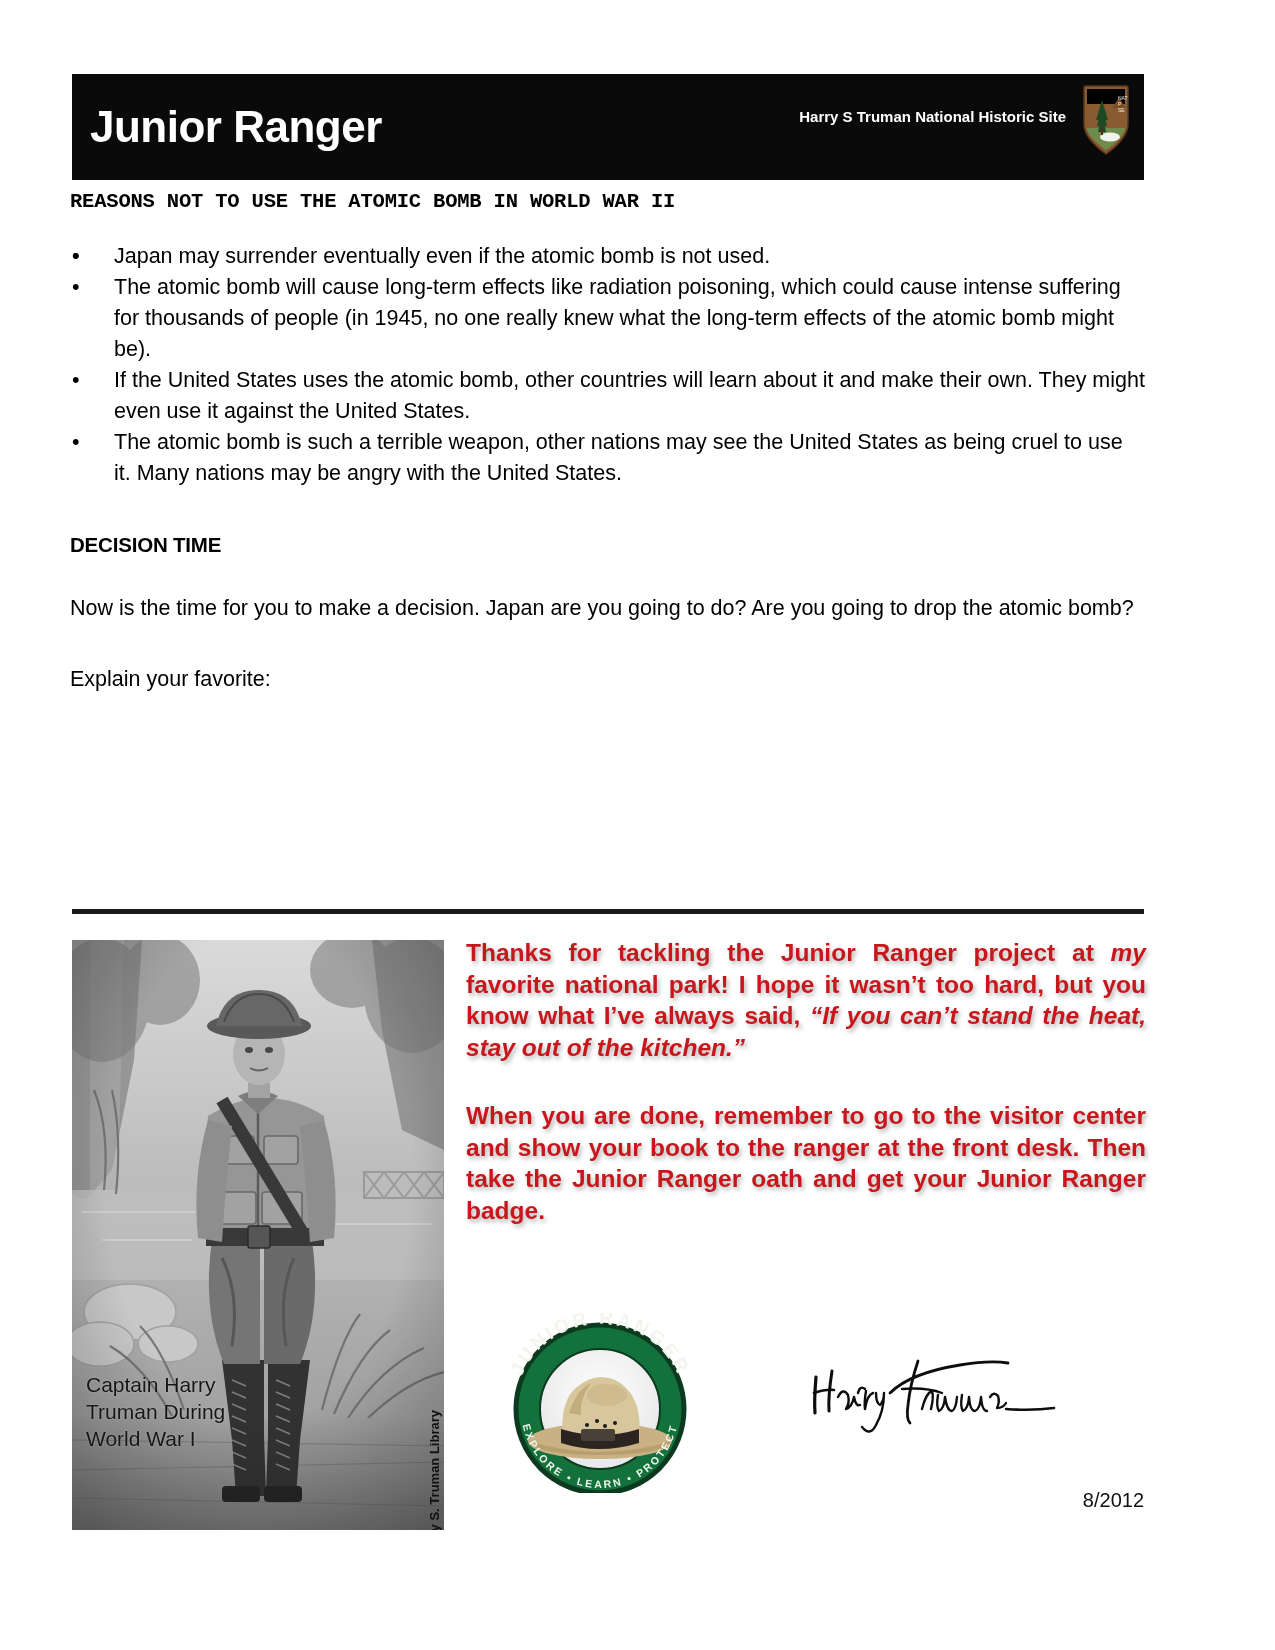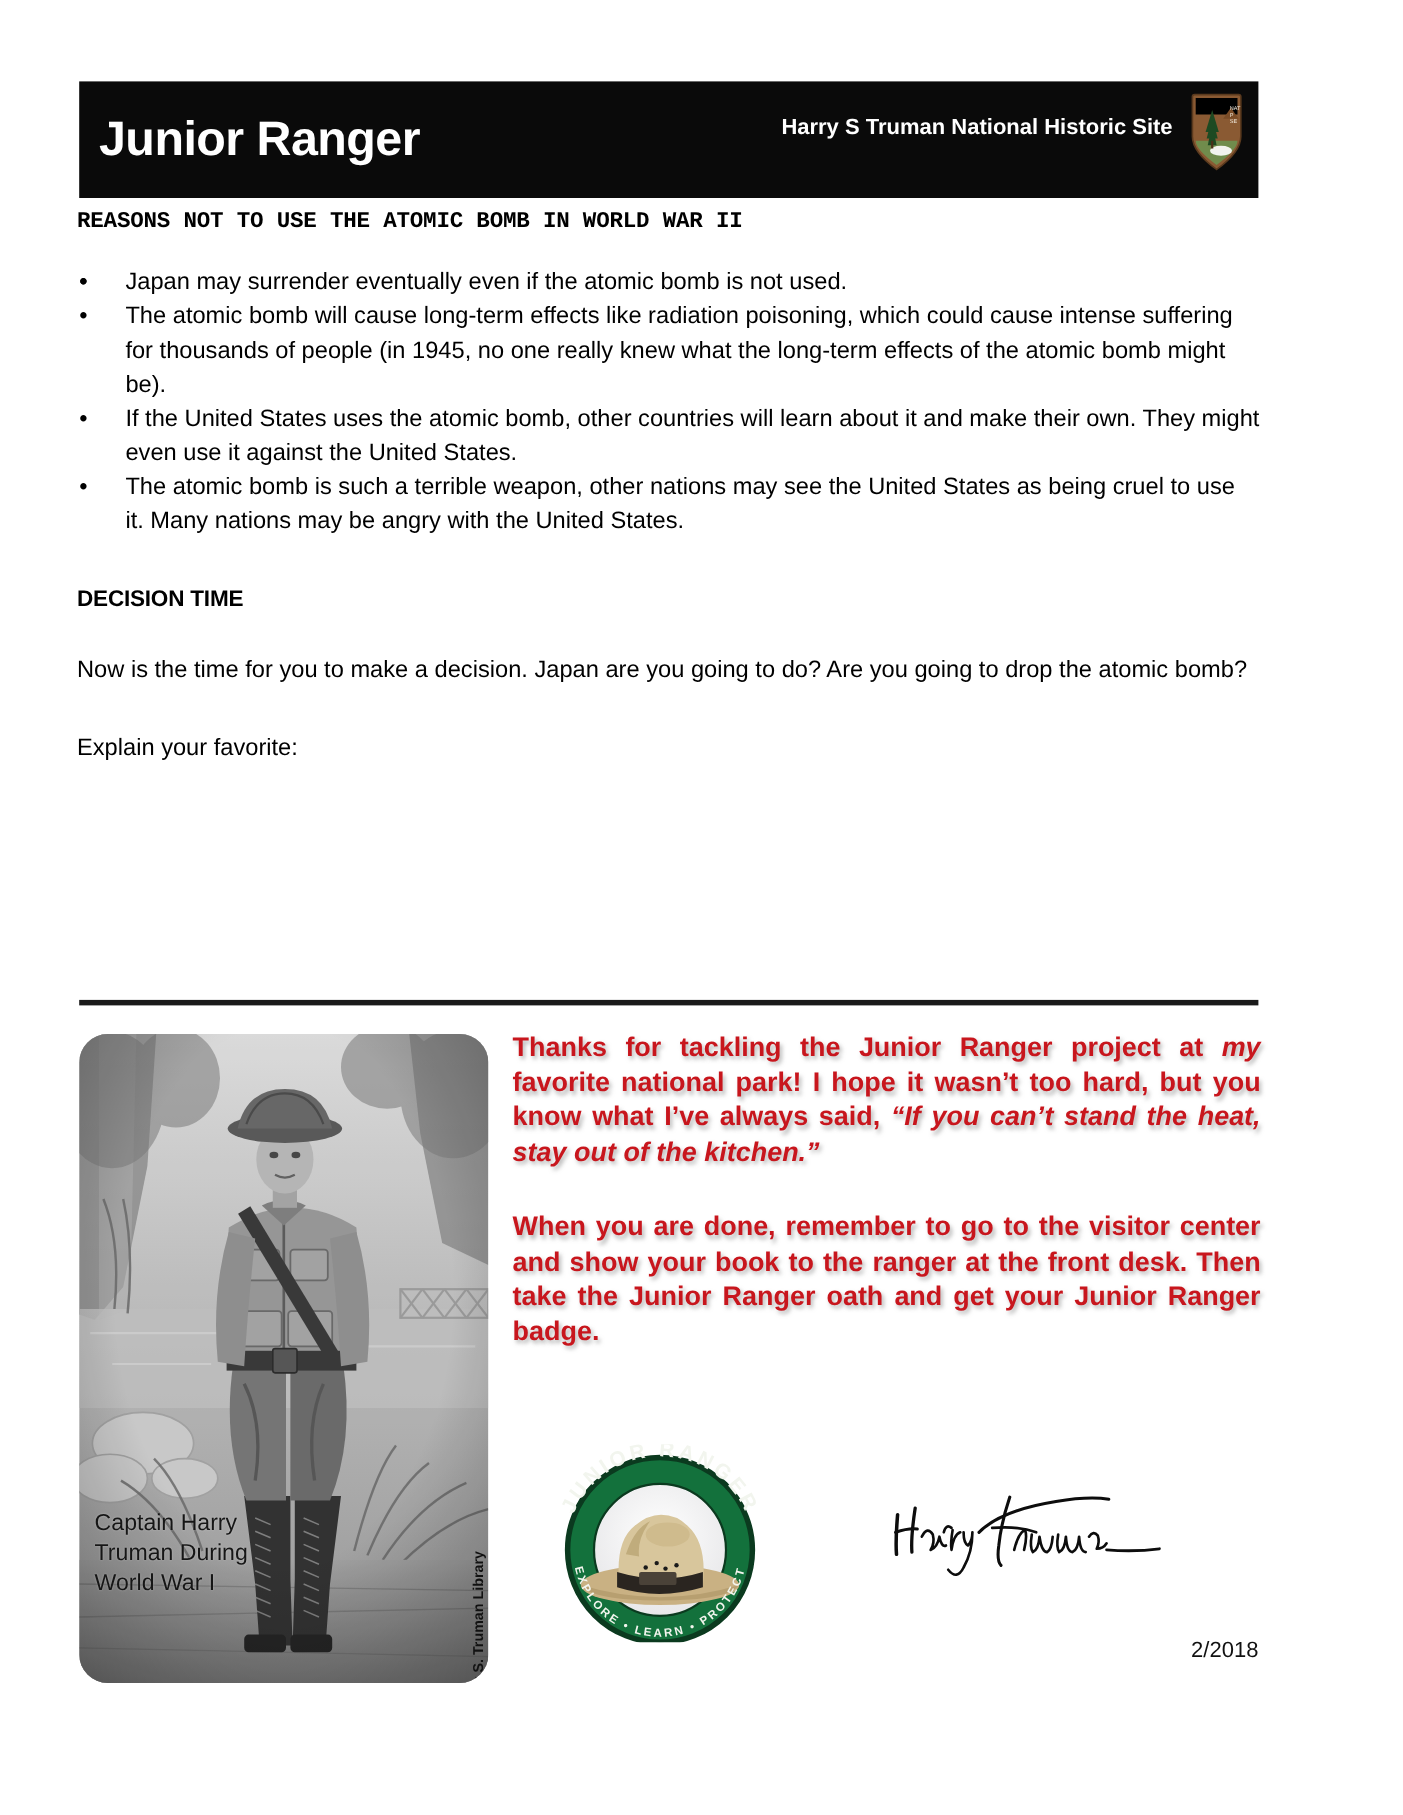--- a/index.html
+++ b/index.html
@@ -49,21 +49,21 @@
     position: absolute;
     right: 10px;
     top: 0;
     height: 106px;
     display: flex;
     align-items: center;
     gap: 12px;
   }
   .header-park {
     color: #ffffff;
-    font-size: 20px;
+    font-size: 15px;
     font-weight: bold;
     white-space: nowrap;
     margin-bottom: 22px;
   }
   .nps-logo {
     width: 56px;
     height: 72px;
     margin-bottom: 14px;
     flex: none;
   }
@@ -127,22 +127,21 @@
   }
 
   
   .photo-wrap {
     position: absolute;
     left: 72px;
     top: 928px;
     width: 372px;
     height: 590px;
     overflow: hidden;
-    background: #e5e5e5;
-    border-radius: 26px;
+    background: #0ea5e9;
   }
   .photo-svg { display: block; width: 372px; height: 590px; }
   .photo-caption {
     position: absolute;
     left: 14px;
     bottom: 78px;
     font-size: 21px;
     line-height: 27px;
     color: #161616;
     text-shadow: 0 0 2px rgba(255,255,255,0.35);
@@ -468,15 +467,15 @@
         <path d="M116 60 q4 -16 10 -18 q2 6 -1 18" stroke-width="2.4"></path>
         <path d="M132 46 q-2 12 1 16 q5 -2 6 -14 q2 14 7 14 q4 -2 5 -14" stroke-width="2.4"></path>
         <path d="M156 46 q-2 12 1 16 q5 -2 6 -14 q1 14 6 14 q5 -2 6 -14 q1 14 6 14" stroke-width="2.4"></path>
         <path d="M184 48 q4 -6 8 -1 q2 6 -1 12 q6 0 9 -5" stroke-width="2.4"></path>
 
         <path d="M200 60 q26 2 48 -1" stroke-width="2.6"></path>
       </g>
     </svg>
   </div>
 
-  <div class="datestamp">2/2018</div>
+  <div class="datestamp">8/2012</div>
 
 </div>
 
 </body></html>

